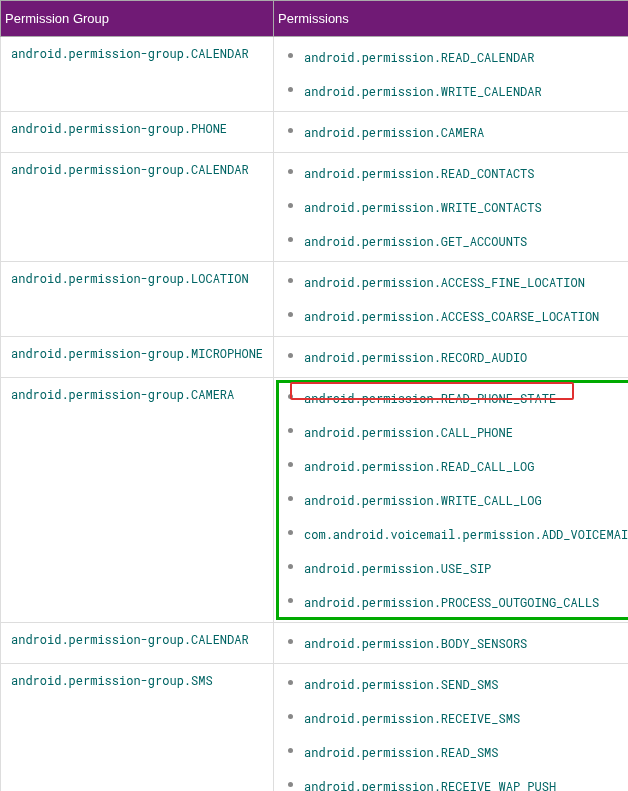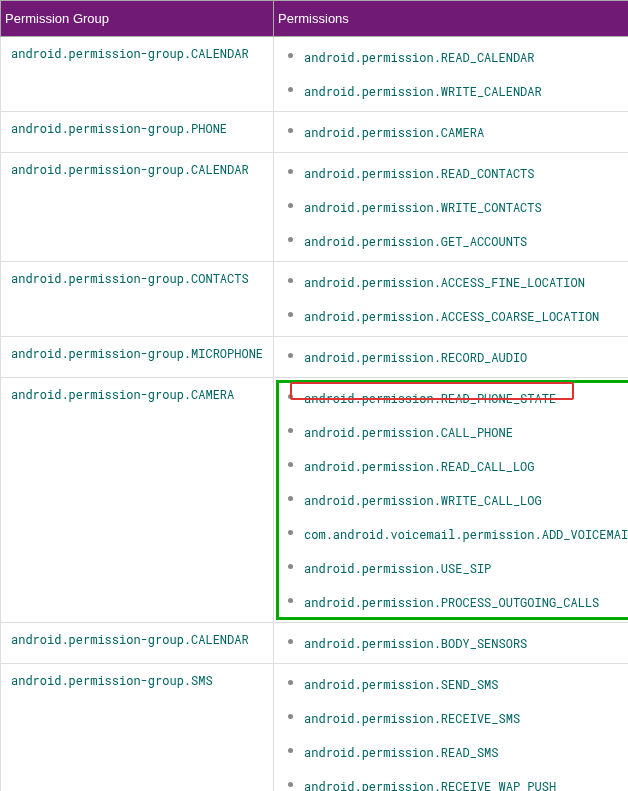--- a/index.html
+++ b/index.html
@@ -115,21 +115,21 @@
           <td class="group">android.permission-group.CALENDAR</td>
           <td class="perms">
             <ul>
               <li>android.permission.READ_CONTACTS</li>
               <li>android.permission.WRITE_CONTACTS</li>
               <li>android.permission.GET_ACCOUNTS</li>
             </ul>
           </td>
         </tr>
         <tr>
-          <td class="group">android.permission-group.CONTACTS</td>
+          <td class="group">android.permission-group.LOCATION</td>
           <td class="perms">
             <ul>
               <li>android.permission.ACCESS_FINE_LOCATION</li>
               <li>android.permission.ACCESS_COARSE_LOCATION</li>
             </ul>
           </td>
         </tr>
         <tr>
           <td class="group">android.permission-group.MICROPHONE</td>
           <td class="perms">

